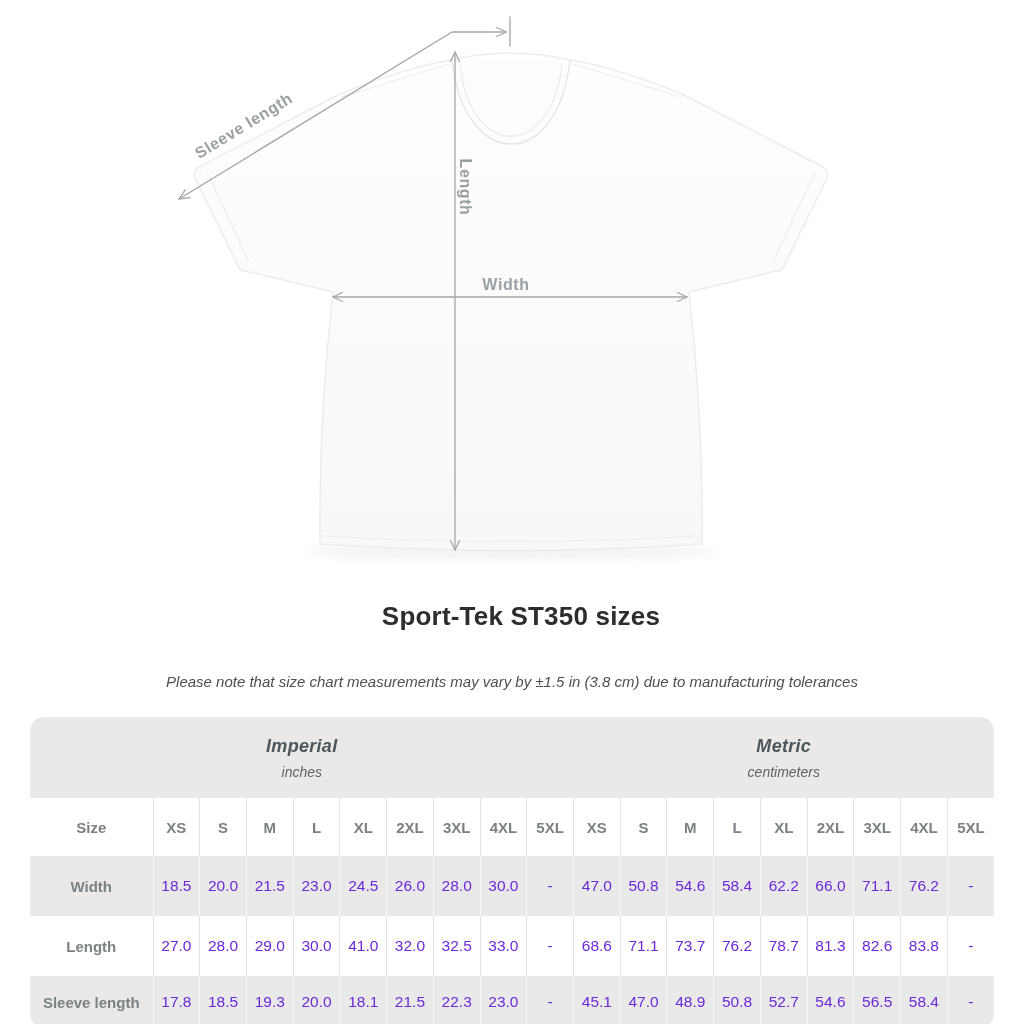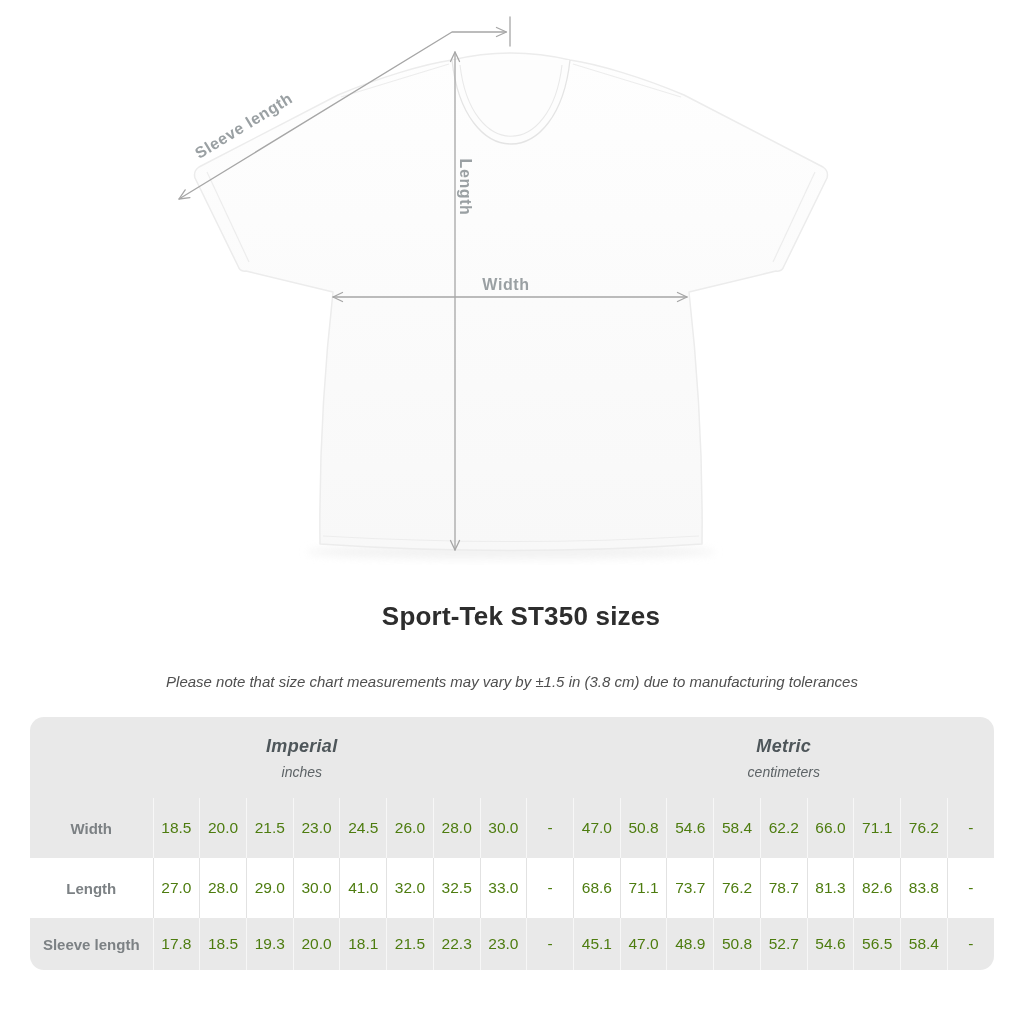--- a/index.html
+++ b/index.html
@@ -24,21 +24,21 @@
   .table-wrap {
     position:absolute; left:30px; top:672px; width:964px;
     border-radius:14px; overflow:hidden;margin-top:45px;
   }
   table.size-table { border-collapse:collapse; table-layout:fixed; width:964px; }
   table.size-table td { text-align:center; vertical-align:middle; padding:0; }
   tr.units-row td { background:#e9e9e9; height:81px; }
   .unit-label { font-size:18px; font-weight:bold; font-style:italic; color:#4e565a; letter-spacing:0.3px; }
   .unit-sub   { font-size:14px; font-style:italic; color:#5d6366; margin-top:7px; }
   tr.sizes-row td { background:#ffffff; height:58px; font-size:15px; font-weight:bold; color:#7c8184; }
-  tr.data-row td { font-size:15.5px; color:#4d7c0f; }
+  tr.data-row td { font-size:15.5px; color:#6d28d9; }
   tr.data-row td.row-label { font-size:15px; font-weight:bold; color:#7c8184; }
   tr.row-white td { background:#ffffff; height:60px; }
   tr.row-gray  td { background:#e9e9e9; height:60px; }
   tr.row-gray.last td { height:52px; }
   
   tr.sizes-row td + td,
   tr.row-white td + td { border-left:1px solid #e2e2e2; }
   tr.row-gray td + td  { border-left:1px solid #f7f7f7; }
 </style>
 </head>
@@ -137,20 +137,41 @@
           <tr class="units-row">
             <td class="unit-cell" colspan="10">
               <div class="unit-label">Imperial</div>
               <div class="unit-sub">inches</div>
             </td>
             <td class="unit-cell" colspan="9">
               <div class="unit-label">Metric</div>
               <div class="unit-sub">centimeters</div>
             </td>
           </tr>
+          <tr class="sizes-row">
+            <td class="size-head">Size</td>
+            <td class="size-cell">XS</td>
+            <td class="size-cell">S</td>
+            <td class="size-cell">M</td>
+            <td class="size-cell">L</td>
+            <td class="size-cell">XL</td>
+            <td class="size-cell">2XL</td>
+            <td class="size-cell">3XL</td>
+            <td class="size-cell">4XL</td>
+            <td class="size-cell">5XL</td>
+            <td class="size-cell">XS</td>
+            <td class="size-cell">S</td>
+            <td class="size-cell">M</td>
+            <td class="size-cell">L</td>
+            <td class="size-cell">XL</td>
+            <td class="size-cell">2XL</td>
+            <td class="size-cell">3XL</td>
+            <td class="size-cell">4XL</td>
+            <td class="size-cell">5XL</td>
+          </tr>
           <tr class="data-row row-gray">
             <td class="row-label">Width</td>
             <td class="value-cell">18.5</td>
             <td class="value-cell">20.0</td>
             <td class="value-cell">21.5</td>
             <td class="value-cell">23.0</td>
             <td class="value-cell">24.5</td>
             <td class="value-cell">26.0</td>
             <td class="value-cell">28.0</td>
             <td class="value-cell">30.0</td>

